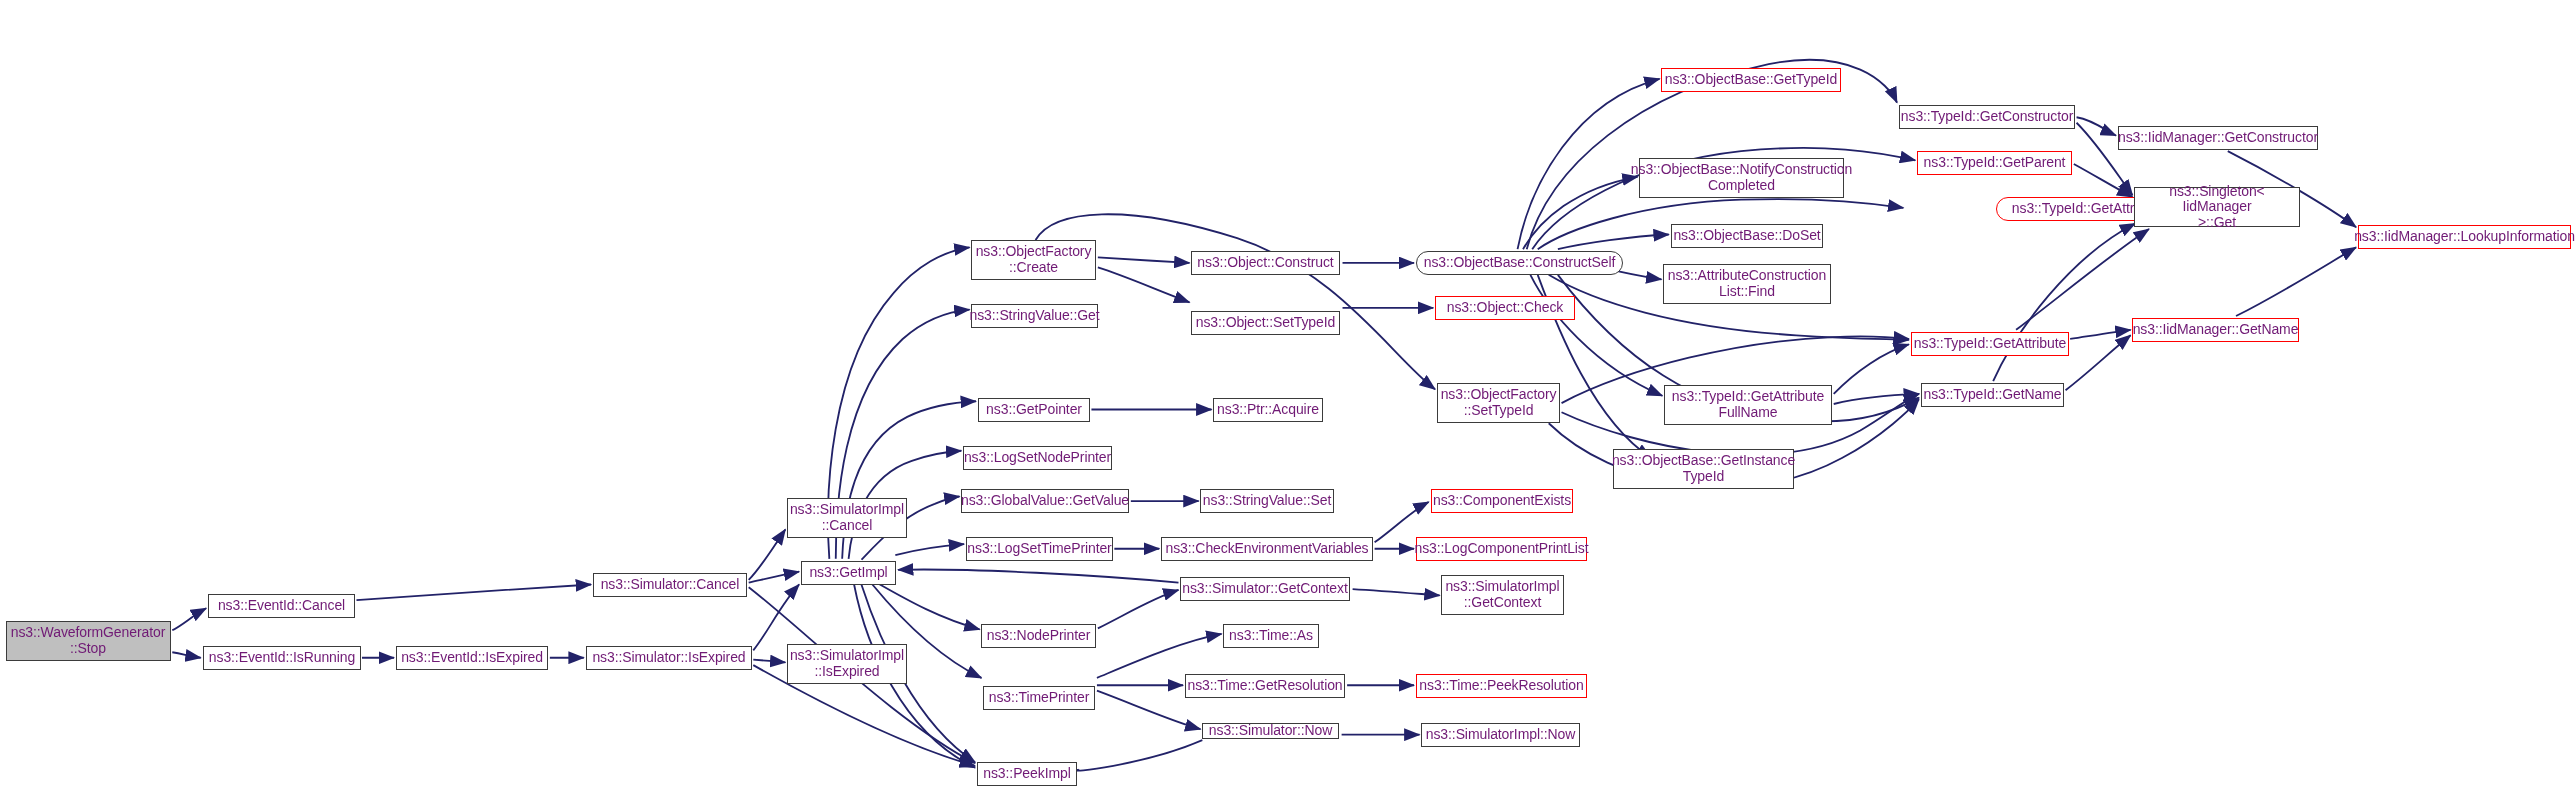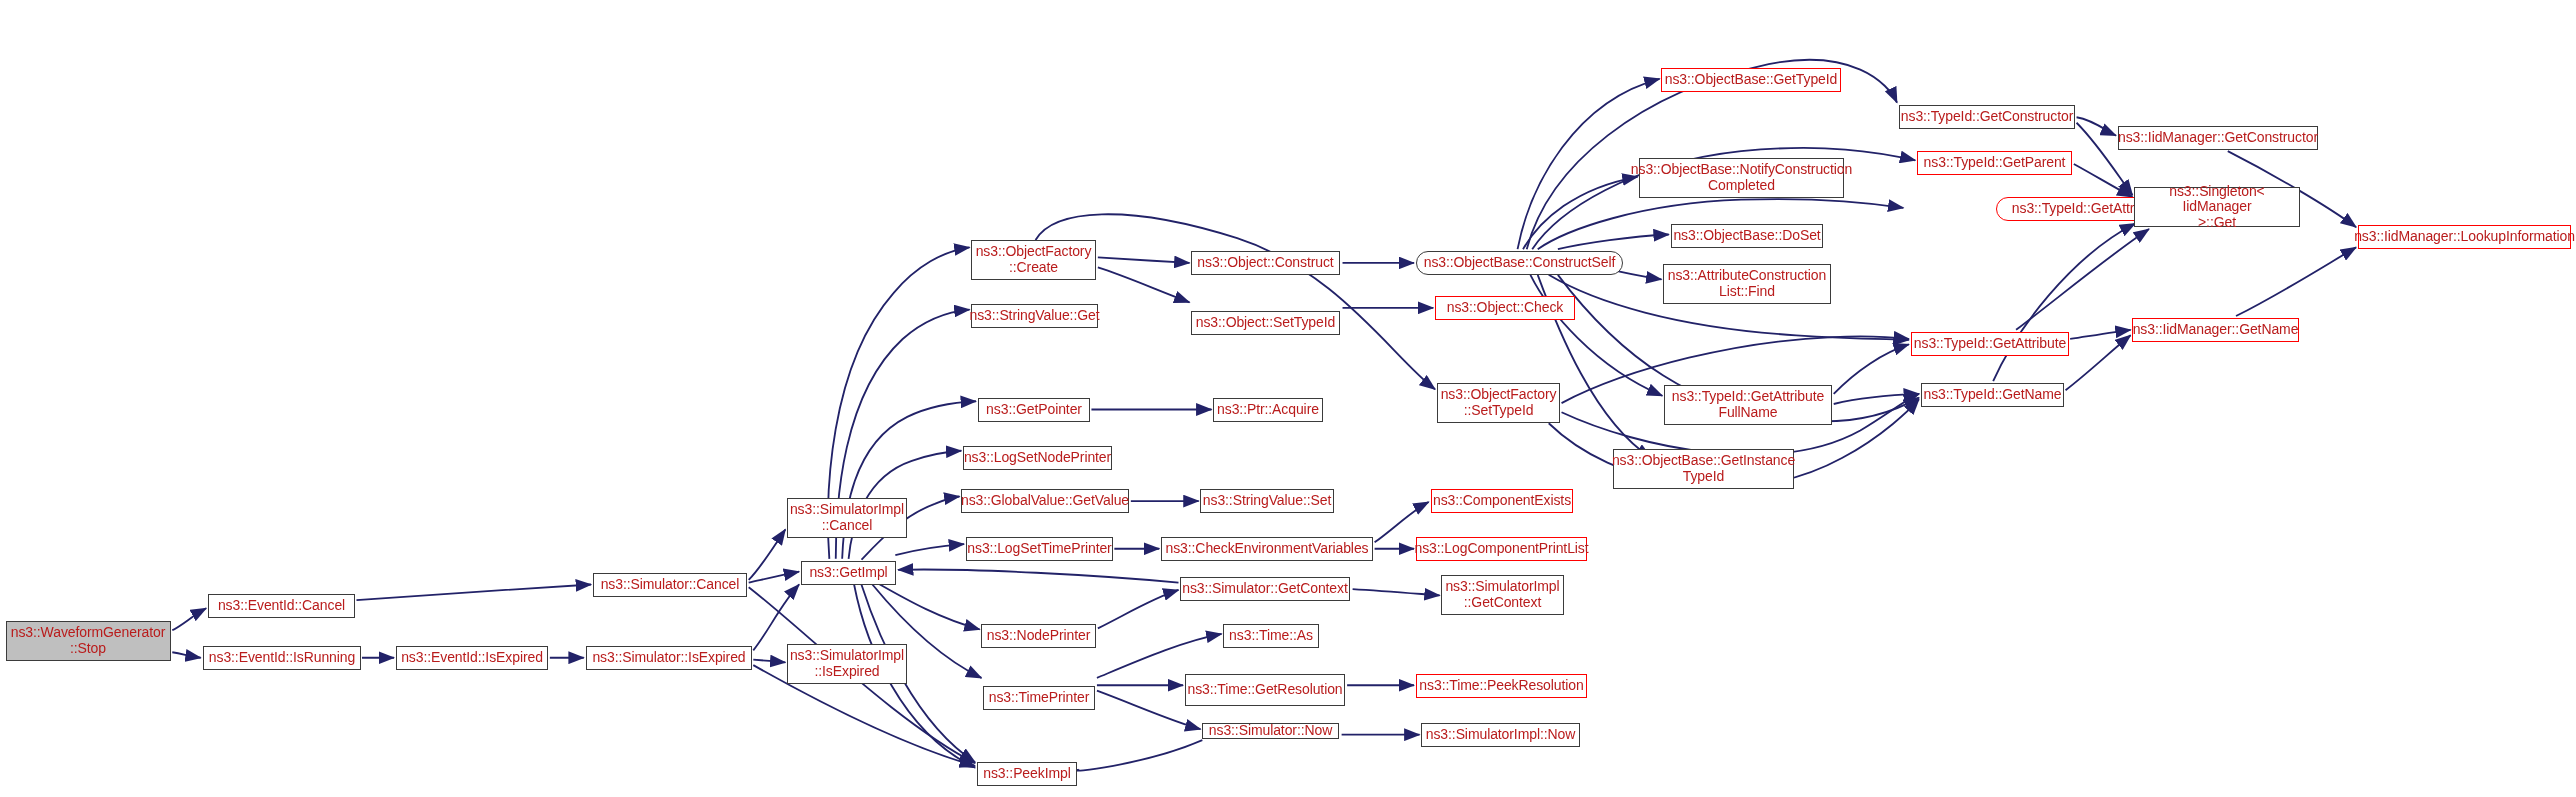--- a/index.html
+++ b/index.html
@@ -26,21 +26,21 @@
   }
   .node {
     position: absolute;
     box-sizing: border-box;
     display: flex;
     align-items: center;
     justify-content: center;
     text-align: center;
     background: #ffffff;
     border: 1.5px solid #3b3b3b;
-    color: #b91c1c;
+    color: #701a75;
     font-size: 14px;
     line-height: 1.12;
     letter-spacing: -0.1px;
     white-space: pre-line;
     padding: 0 2.7px;
     z-index: 5;
   }
   .node.red {
     border-color: #ff0000;
   }
@@ -151,21 +151,21 @@
       <div class="node" style="left: 966px; top: 537px; width: 147px; height: 24px;">ns3::LogSetTimePrinter</div>
       <div class="node" style="left: 981px; top: 624px; width: 115px; height: 24px;">ns3::NodePrinter</div>
       <div class="node" style="left: 983px; top: 686px; width: 112px; height: 24px;">ns3::TimePrinter</div>
       <div class="node" style="left: 1191px; top: 251px; width: 149px; height: 24px;">ns3::Object::Construct</div>
       <div class="node" style="left: 1191px; top: 311px; width: 149px; height: 24px;">ns3::Object::SetTypeId</div>
       <div class="node" style="left: 1213px; top: 398px; width: 110px; height: 24px;">ns3::Ptr::Acquire</div>
       <div class="node" style="left: 1200px; top: 489px; width: 134px; height: 24px;">ns3::StringValue::Set</div>
       <div class="node" style="left: 1161px; top: 537px; width: 212px; height: 24px;">ns3::CheckEnvironmentVariables</div>
       <div class="node" style="left: 1180px; top: 577px; width: 170px; height: 24px;">ns3::Simulator::GetContext</div>
       <div class="node" style="left: 1223px; top: 624px; width: 96px; height: 24px;">ns3::Time::As</div>
-      <div class="node" style="left: 1185px; top: 674px; width: 160px; height: 32px;">ns3::Time::GetResolution</div>
+      <div class="node" style="left: 1185px; top: 674px; width: 160px; height: 24px;">ns3::Time::GetResolution</div>
       <div class="node" style="left: 1202px; top: 723px; width: 137px; height: 16px;">ns3::Simulator::Now</div>
       <div class="node" style="left: 1416px; top: 251px; width: 207px; height: 24px; border-radius: 12px;">ns3::ObjectBase::ConstructSelf</div>
       <div class="node red" style="left: 1435px; top: 296px; width: 140px; height: 24px;">ns3::Object::Check</div>
       <div class="node" style="left: 1437px; top: 383px; width: 123px; height: 40px;">ns3::ObjectFactory
 ::SetTypeId</div>
       <div class="node red" style="left: 1431px; top: 489px; width: 142px; height: 24px;">ns3::ComponentExists</div>
       <div class="node red" style="left: 1416px; top: 537px; width: 171px; height: 24px;">ns3::LogComponentPrintList</div>
       <div class="node" style="left: 1441px; top: 575px; width: 123px; height: 40px;">ns3::SimulatorImpl
 ::GetContext</div>
       <div class="node red" style="left: 1416px; top: 674px; width: 171px; height: 24px;">ns3::Time::PeekResolution</div>

